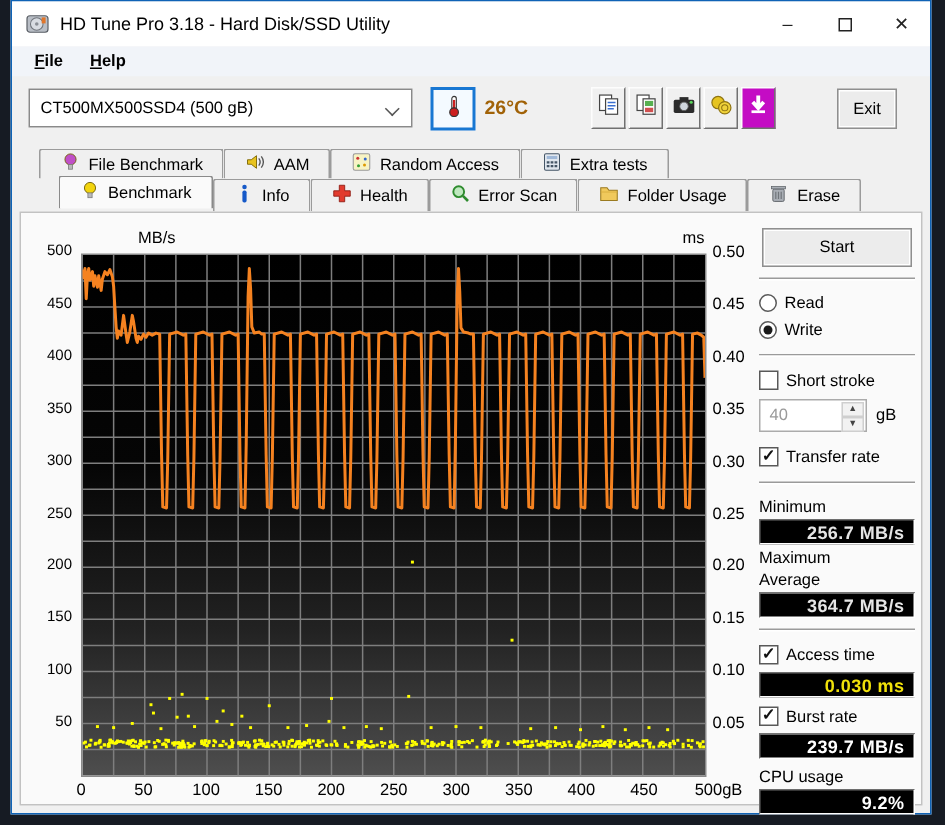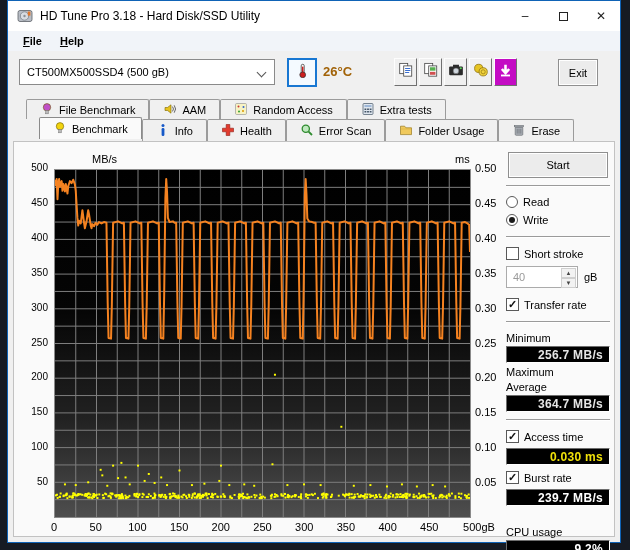--- a/index.html
+++ b/index.html
@@ -854,18 +854,18 @@
       <div class="optrow">
         <span class="checkbox" id="cb-access">✓</span>
         <span>Access time</span>
       </div>
       <div class="vbox yellow">0.030 ms</div>
       <div class="optrow" style="margin-top:6px;">
         <span class="checkbox" id="cb-burst">✓</span>
         <span>Burst rate</span>
       </div>
       <div class="vbox white">239.7 MB/s</div>
-      <div class="vlabel" style="margin-top:20px;">CPU usage</div>
+      <div class="vlabel" style="margin-top:6px;">CPU usage</div>
       <div class="vbox white">9.2%</div>
     </div>
   </div>
 
 </div>
 
 </body></html>

